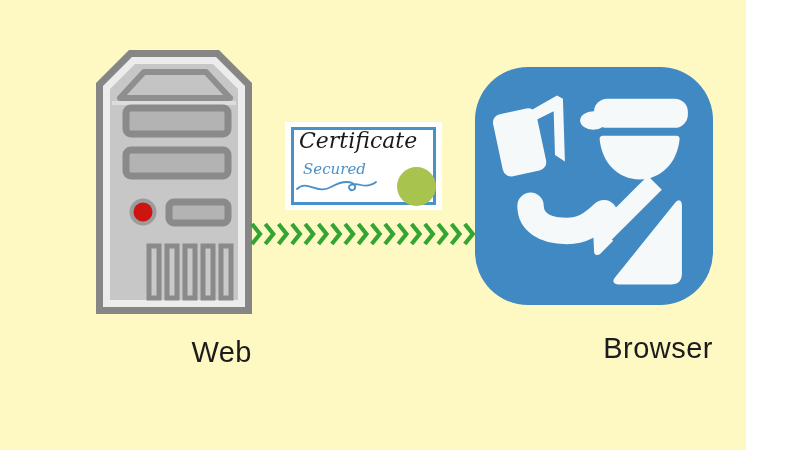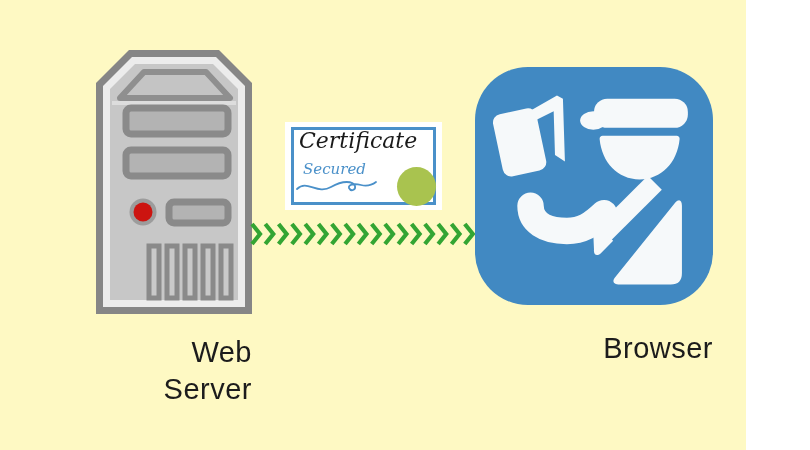--- a/index.html
+++ b/index.html
@@ -133,17 +133,16 @@
       <path class="ico-white-stroke" stroke-width="4" stroke-linecap="round" d="M8.4,21.0 C8.4,23.4 10.5,24.8 13.9,24.8 C16.2,24.8 17.6,23.9 19.5,22.1"></path>
       <line class="ico-white-stroke" stroke-width="3" x1="19.5" y1="25.2" x2="27.2" y2="17.5"></line>
       <path class="ico-white" d="M17.8,23.2 L20.9,26.3 L19.0,28.2 C18.4,28.7 17.9,28.4 18.0,27.6 Z"></path>
     </g>
 
     <path class="ico-white" d="M30.3,20.5 C30.9,19.8 31.3,20.2 31.3,21.0 L31.3,31.2 Q31.3,32.9 29.6,32.9 L21.9,32.9 C20.9,32.9 20.7,32.4 21.2,31.8 Z"></path>
   </svg>
 
   <div class="abs label server-label">
     <span>Web</span><br>
-    <span>Server</span>
   </div>
   <div class="abs label browser-label">Browser</div>
 
 </div>
 
 </body></html>

